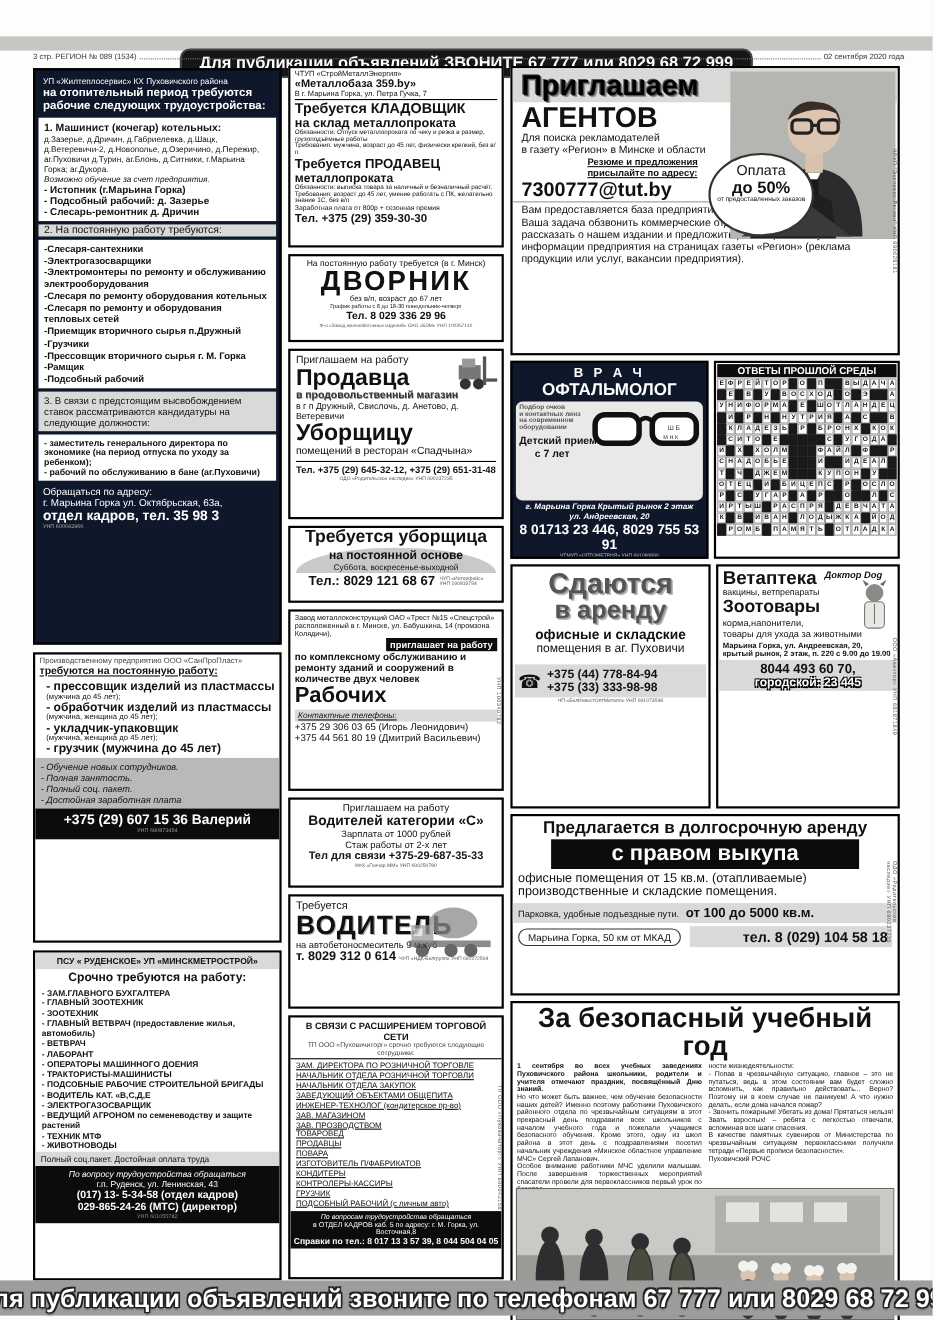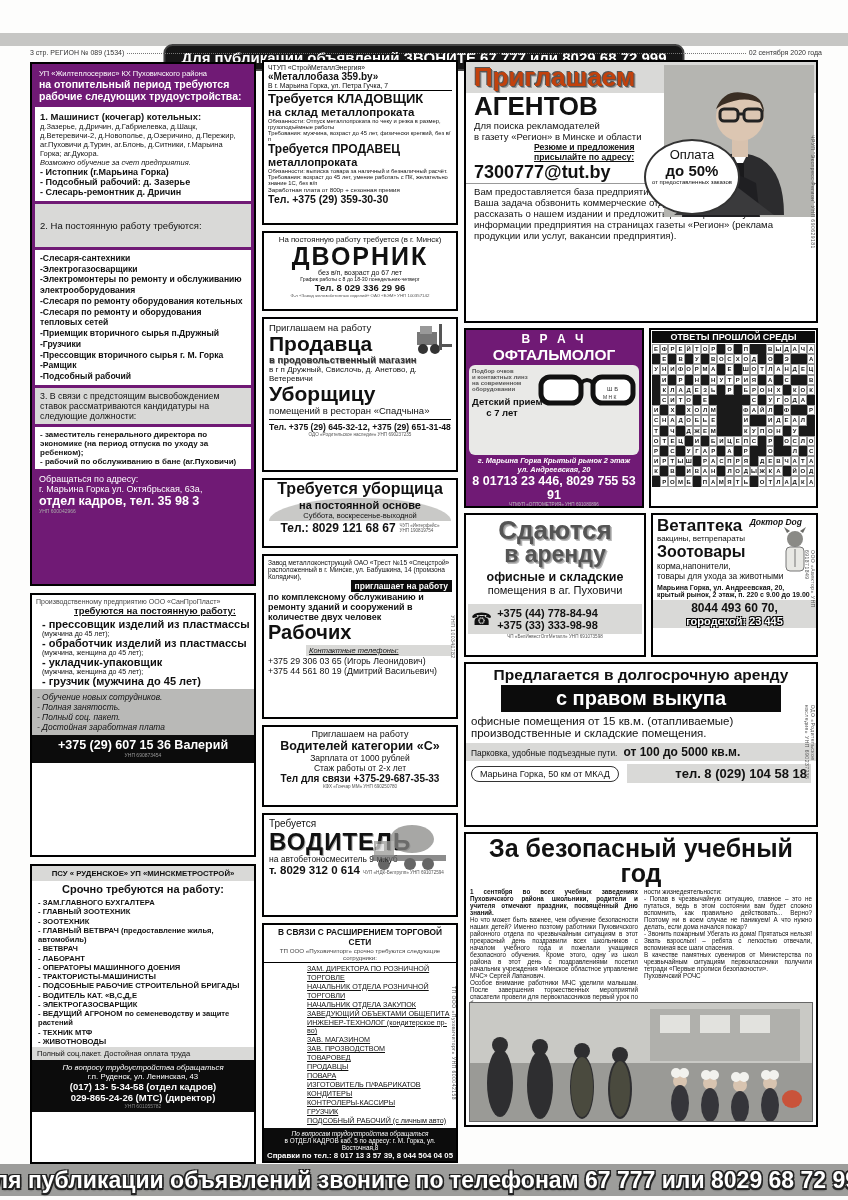--- a/index.html
+++ b/index.html
@@ -10,22 +10,22 @@
   .leader{flex:1;border-bottom:1px dotted #777;margin:0 3px 2px 3px;}
   .bottombar{position:absolute;left:0;right:0;top:1164px;height:32px;background:#9d9d9b;display:flex;align-items:center;justify-content:center;}
   .bottomtext{font-size:23px;font-weight:bold;color:#fff;white-space:nowrap;
     text-shadow:-1.5px -1.5px 0 #222,1.5px -1.5px 0 #222,-1.5px 1.5px 0 #222,1.5px 1.5px 0 #222,0 2px 2px #222;}
   .col{position:absolute;display:flex;flex-direction:column;}
   .col-l{left:30px;top:62px;width:226px;gap:7px;}
   .col-m{left:262px;top:60px;width:196px;gap:6px;}
   .col-r{left:464px;top:60px;width:354px;gap:5px;}
   .row{display:flex;gap:5px;}
   .ad{border:2px solid #000;background:#fff;overflow:hidden;position:relative;box-sizing:border-box;}
-  .adb{border:2px solid #000;background:#701a75;color:#fff;overflow:hidden;position:relative;box-sizing:border-box;}
-  .b{font-weight:bold;} .i{font-style:italic;} .c{text-align:center;} .u{text-decoration:underline;margin-left:38px;}
+  .adb{border:2px solid #000;background:#0f172a;color:#fff;overflow:hidden;position:relative;box-sizing:border-box;}
+  .b{font-weight:bold;} .i{font-style:italic;} .c{text-align:center;} .u{text-decoration:underline;}
   .pre{white-space:pre-line;}
   .gray{background:#d9d9d7;} .inv{background:#0c0c0c;color:#fff;}
   .tiny{font-size:5px;color:#666;}
   .vert{position:absolute;right:0px;top:50%;transform:translateY(-50%);writing-mode:vertical-rl;font-size:5px;color:#555;letter-spacing:.5px;}
   .xw-row{display:flex;}
   .xw-cell{width:8.4px;height:10.2px;border:0.5px solid #999;box-sizing:border-box;font-size:6px;font-weight:bold;display:flex;align-items:center;justify-content:center;background:#fff;color:#111;}
   .xw-black{background:#1a1a1a;border-color:#1a1a1a;}
   .outline-w{color:#fff;text-shadow:-1px -1px 0 #000,1px -1px 0 #000,-1px 1px 0 #000,1px 1px 0 #000;}
   .shadow3d{color:#555;text-shadow:1px 1px 0 #999,2px 2px 0 #bbb;}
   .cloud{border:2px solid #333;border-radius:50%;background:#fff;color:#111;text-align:center;position:absolute;}
@@ -53,21 +53,21 @@
         <div class="b" style="font-size:10.5px;">рабочие следующих трудоустройства:</div>
       </div>
       <div style="background:#fff;color:#111;padding:4px 5px;">
         <div class="b" style="font-size:9.5px;">1. Машинист (кочегар) котельных:</div>
         <div style="font-size:7.5px;">д.Зазерье, д.Дричин, д.Габриелевка, д.Шацк, д.Ветеревичи-2, д.Новополье, д.Озеричино, д.Пережир, аг.Пуховичи д.Турин, аг.Блонь, д.Ситники, г.Марьина Горка; аг.Дукора.</div>
         <div class="i" style="font-size:7.5px;">Возможно обучение за счет предприятия.</div>
         <div class="b pre" style="font-size:9px;">- Истопник (г.Марьина Горка)
 - Подсобный рабочий: д. Зазерье
 - Слесарь-ремонтник д. Дричин</div>
       </div>
-      <div class="gray" style="color:#111;padding:16px 5px;font-size:9.5px;">2. На постоянную работу требуются:</div>
+      <div class="gray" style="color:#111;padding:0 5px;font-size:9.5px;">2. На постоянную работу требуются:</div>
       <div class="b pre" style="background:#fff;color:#111;padding:3px 5px;font-size:8.6px;line-height:1.25;">-Слесаря-сантехники
 -Электрогазосварщики
 -Электромонтеры по ремонту и обслуживанию электрооборудования
 -Слесаря по ремонту оборудования котельных
 -Слесаря по ремонту и оборудования тепловых сетей
 -Приемщик вторичного сырья п.Дружный
 -Грузчики
 -Прессовщик вторичного сырья г. М. Горка
 -Рамщик
 -Подсобный рабочий</div>
@@ -255,21 +255,21 @@
         <div style="font-size:6.4px;">в ОТДЕЛ КАДРОВ каб. 5 по адресу: г. М. Горка, ул. Восточная,8</div>
         <div class="b" style="font-size:7.8px;">Справки по тел.: 8 017 13 3 57 39, 8 044 504 04 05</div>
       </div>
       <div class="vert" style="right:-1px;">ТП ООО «Пуховичиторг» УНП 600042158</div>
     </div>
   </div>
 
   <div class="col col-r">
 
     <div class="ad" style="height:263px;">
-      <div class="gray b" style="font-size:26px;padding:0 8px;color:#c2410c;text-shadow:-1px -1px 0 #555,1px 1px 0 #555,2px 2px 0 #999;">Приглашаем</div>
+      <div class="gray b" style="font-size:26px;padding:0 8px;color:#000000;text-shadow:-1px -1px 0 #555,1px 1px 0 #555,2px 2px 0 #999;">Приглашаем</div>
       <div style="position:relative;padding:0 8px;">
         <div class="b" style="font-size:26px;line-height:1.05;">АГЕНТОВ</div>
         <div style="font-size:9.5px;">Для поиска рекламодателей</div>
         <div style="font-size:9.5px;">в газету «Регион» в Минске и области</div>
         <div class="b u" style="font-size:8.6px;margin-left:60px;">Резюме и предложения</div>
         <div class="b u" style="font-size:8.6px;margin-left:60px;">присылайте по адресу:</div>
         <div class="b" style="font-size:18px;">7300777@tut.by</div>
         <div class="photo" style="position:absolute;right:2px;top:-28px;width:150px;height:152px;overflow:hidden;">
           <svg width="150" height="152" viewBox="0 0 150 152">
             <rect x="0" y="0" width="150" height="152" fill="#b5b5b1"></rect>
@@ -629,21 +629,21 @@
               <div class="xw-cell">Л</div>
               <div class="xw-cell">А</div>
               <div class="xw-cell">Д</div>
               <div class="xw-cell">К</div>
               <div class="xw-cell">А</div>
             </div>
           </div>
       </div>
     </div>
 
-    <div class="row" style="height:144px;">
+    <div class="row" style="height:222px;">
       <div class="ad c" style="width:182px;flex:none;padding:2px;">
         <div class="b shadow3d" style="font-size:26px;line-height:1;">Сдаются</div>
         <div class="b shadow3d" style="font-size:23px;line-height:1;">в аренду</div>
         <div class="b" style="font-size:12.5px;margin-top:4px;">офисные и складские</div>
         <div style="font-size:11px;">помещения в аг. Пуховичи</div>
         <div class="gray" style="display:flex;align-items:center;gap:5px;margin-top:8px;padding:3px;">
           <span style="font-size:17px;">☎</span>
           <span class="b" style="font-size:11px;text-align:left;">
             <span style="display:block;">+375 (44) 778-84-94</span>
             <span style="display:block;">+375 (33) 333-98-98</span>

